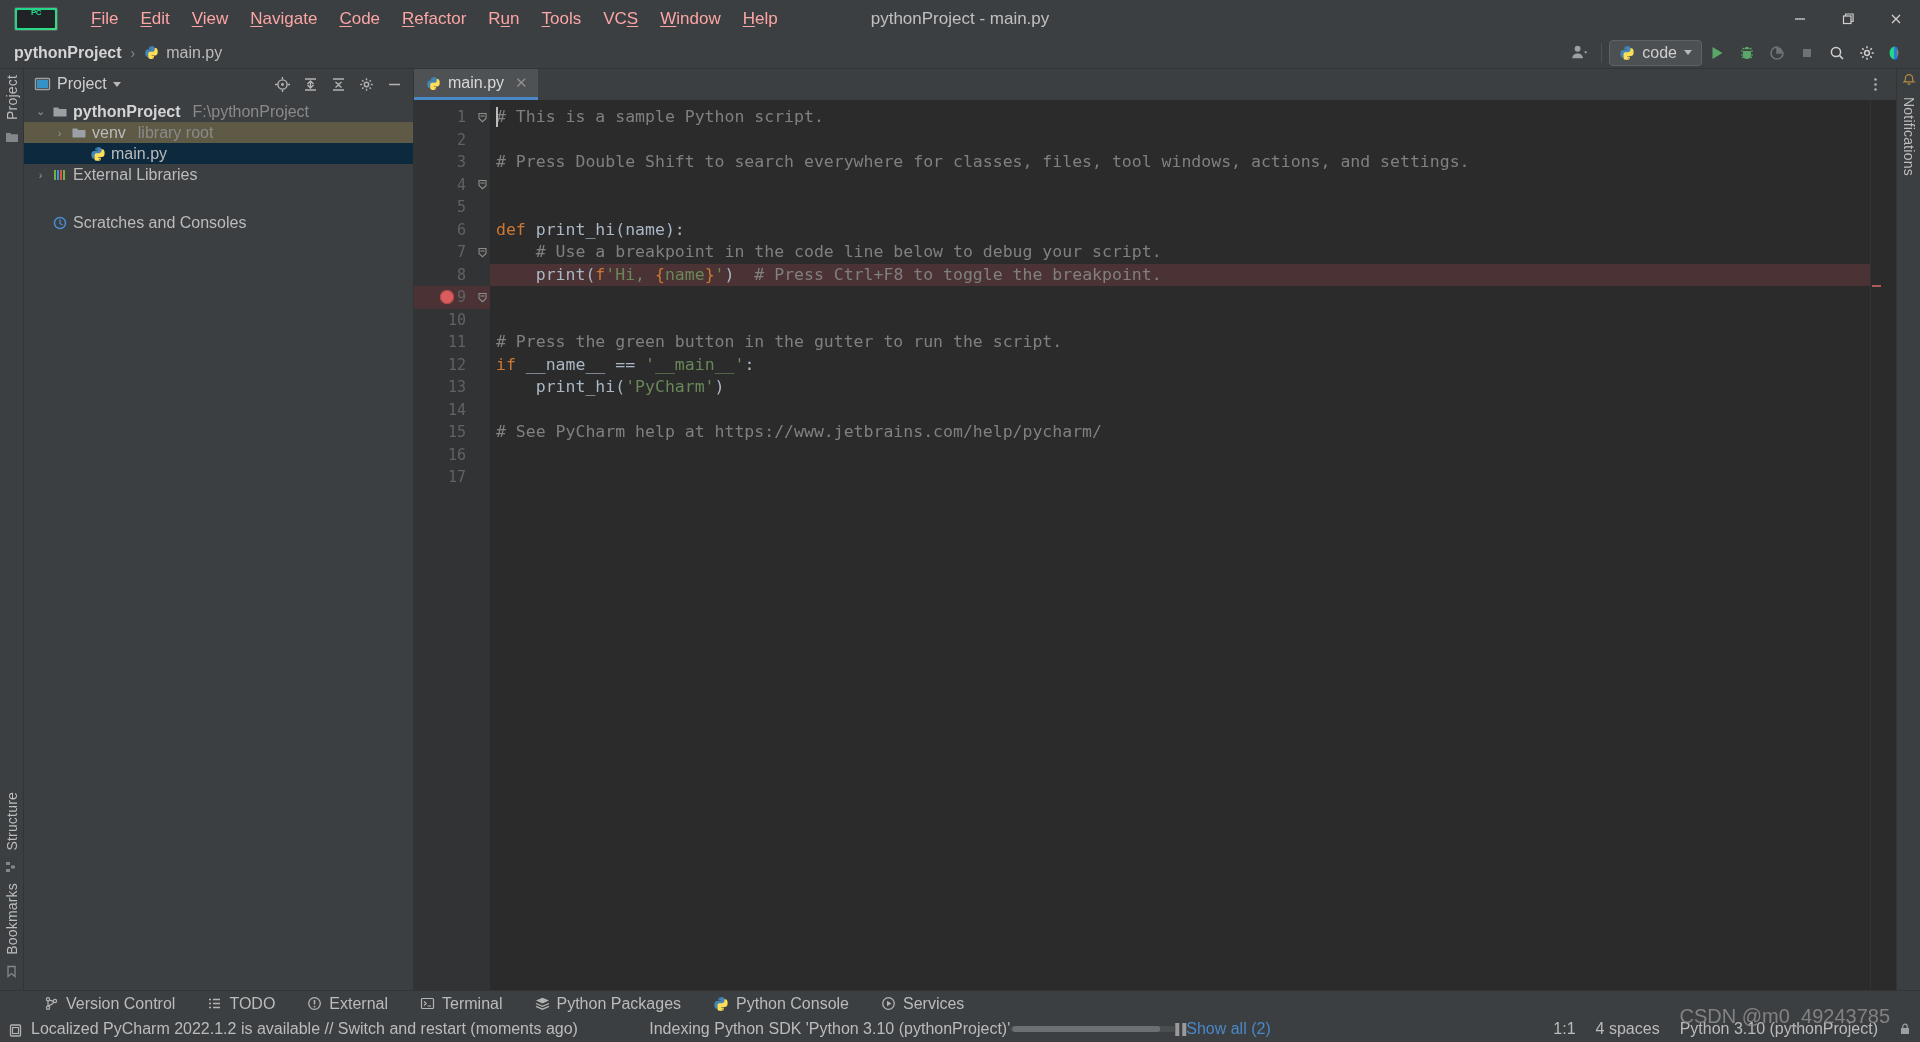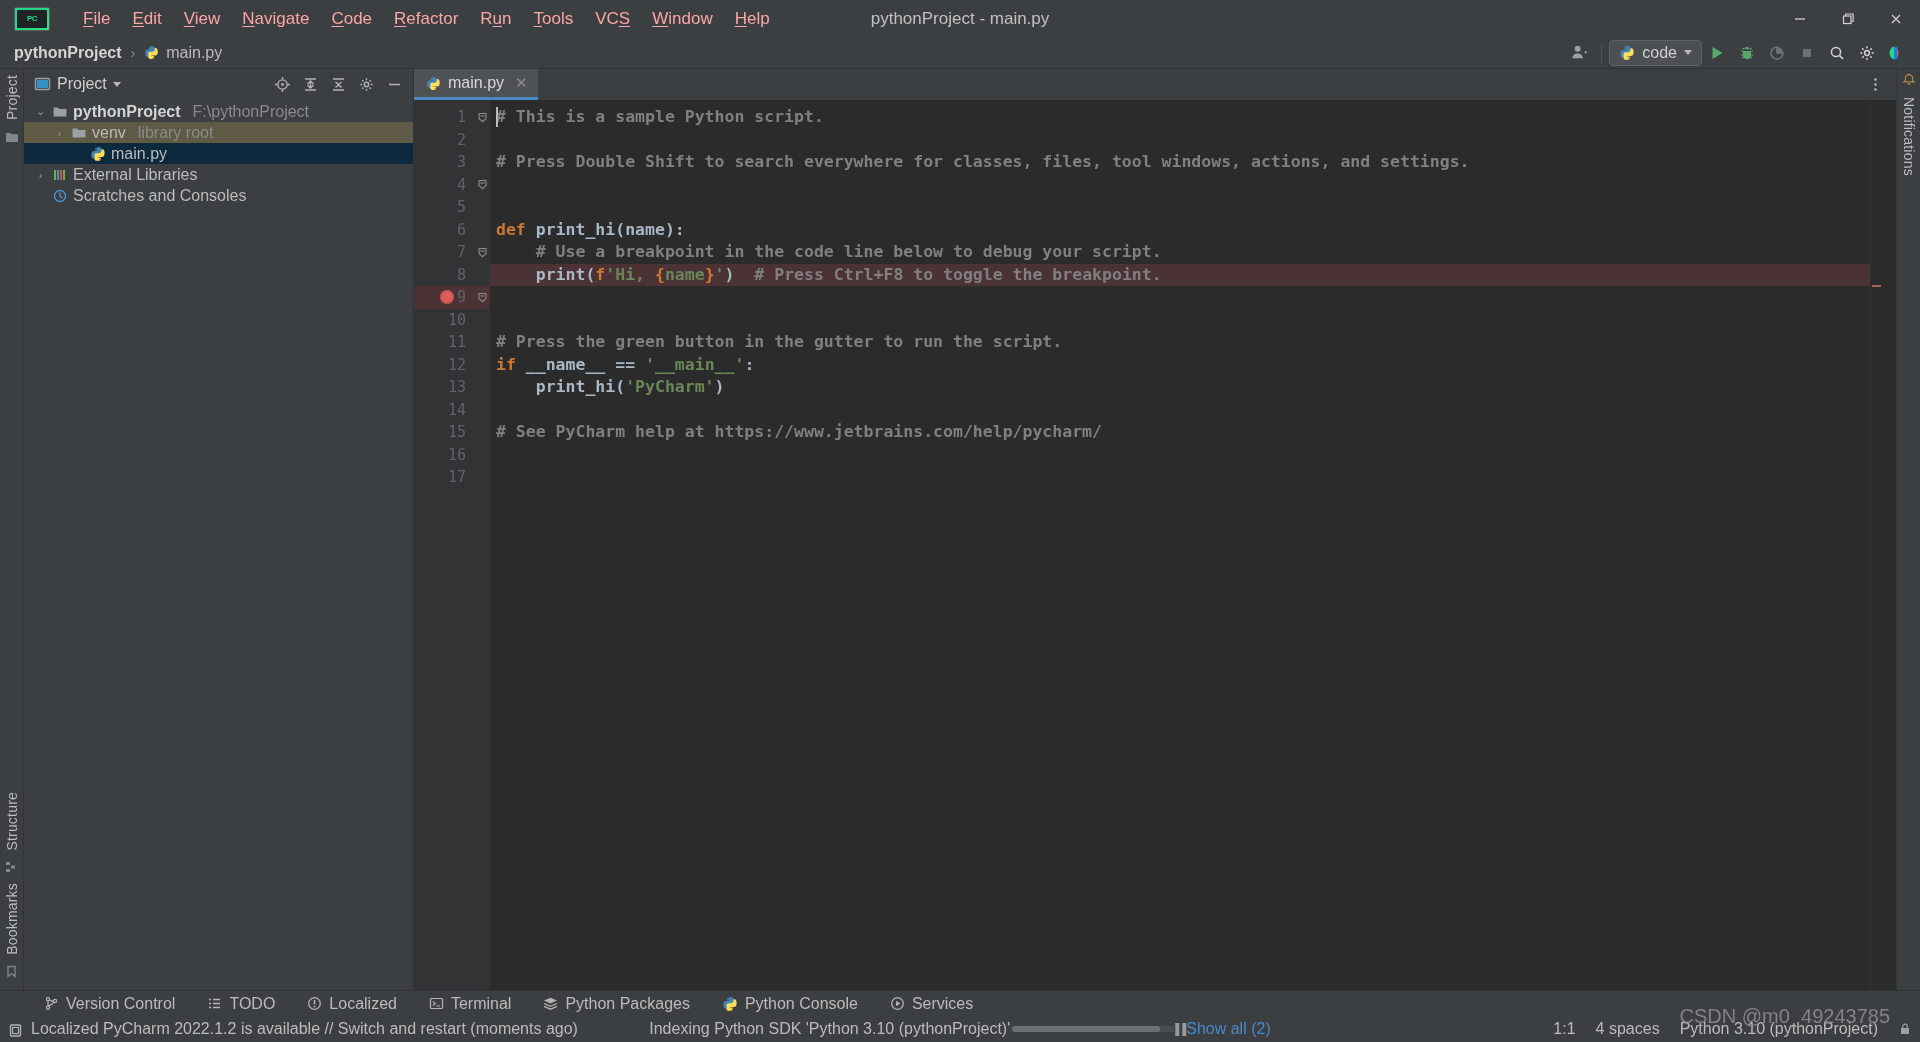--- a/index.html
+++ b/index.html
@@ -9,23 +9,23 @@
     font-family:"Liberation Sans", sans-serif;
     font-size:17px;
     color:#bbbbbb;
     -webkit-font-smoothing:antialiased;
   }
   .app { width:1920px; height:1042px; display:flex; flex-direction:column; position:relative; }
 
   
   .menubar { height:37px; background:#3c3f41; display:flex; align-items:center;
              padding-left:14px; flex:0 0 37px; position:relative; }
-  .pc-logo { width:36px; height:24px; border:1px solid #5a5d5e; border-radius:2px;
+  .pc-logo { width:44px; height:24px; border:1px solid #5a5d5e; border-radius:2px;
              background:linear-gradient(135deg,#21d789 0%,#21d789 45%,#3ddc84 100%);
-             position:relative; display:flex; align-items:center; justify-content:center;
+             position:relative; display:flex; justify-content:center;
              overflow:hidden; }
   .pc-logo::before { content:""; position:absolute; inset:2px; background:#1f2326; border-radius:1px; }
   .pc-logo span { position:relative; font-size:8px; font-weight:bold; color:#21d789; letter-spacing:-.5px; }
   .menu-items { display:flex; align-items:center; margin-left:22px; gap:0; }
   .menu-item { padding:3px 11px; color:#fca5a5; font-size:17px; cursor:default; white-space:nowrap; }
   .menu-item u { text-decoration:underline; text-underline-offset:2px; }
   .win-title { position:absolute; left:0; right:0; text-align:center; font-size:17px;
                color:#c0c0c0; pointer-events:none; }
   .win-ctrl { position:absolute; right:0; top:0; height:37px; display:flex; align-items:center; }
   .wc { width:48px; height:37px; display:flex; align-items:center; justify-content:center;
@@ -90,21 +90,21 @@
             text-align:right; position:relative; }
   .gnum { height:22.5px; line-height:22.5px; font-family:"DejaVu Sans Mono", monospace;
           font-size:15px; color:#606366; padding-right:8px; }
   .gnum.hl { background:#4b3234; }
   .foldcol { width:16px; background:#313335; flex:0 0 16px; padding-top:6px; position:relative; }
   .fold { height:22.5px; display:flex; align-items:center; justify-content:center; }
   .fold.hl { background:#4b3234; }
   .bp { position:absolute; left:26px; width:14px; height:14px; border-radius:50%;
         background:#db5c5c; box-shadow:0 0 0 1px #a84a4a inset; }
   .code { flex:1; padding-top:6px; font-family:"DejaVu Sans Mono", monospace; font-size:16.5px;
-          position:relative; min-width:0; overflow:hidden;font-weight:bold; }
+          position:relative; min-width:0; overflow:hidden; }
   .cline { height:22.5px; line-height:22.5px; white-space:pre; padding-left:6px; color:#a9b7c6; }
   .cline.hl { background:#4b3234; }
   .cmt { color:#808080; }
   .kw  { color:#cc7832; }
   .str { color:#6a8759; }
   .fn  { color:#a9b7c6; }
   .brace { color:#cc7832; }
   .ident { color:#a9b7c6; }
   .caret-v { position:absolute; width:2px; height:20px; background:#bbbbbb; left:6px; top:7px; }
   .editor-rail { width:12px; background:#2b2b2b; flex:0 0 12px; position:relative;
@@ -355,21 +355,21 @@
             <span style="display: flex;">
               <svg width="16" height="16" viewBox="0 0 16 16">
                 <rect x="2" y="3" width="2" height="10" fill="#6cb33f"></rect>
                 <rect x="5" y="3" width="2" height="10" fill="#4a90d9"></rect>
                 <rect x="8" y="3" width="2" height="10" fill="#d9534f"></rect>
                 <rect x="11" y="3" width="2" height="10" fill="#6cb33f"></rect>
               </svg>
             </span>
             <span class="tlabel"><span>External Libraries</span></span>
           </div>
-          <div class="trow" style="padding-left: 10px;">
+          <div class="trow" style="padding-left: 10px; margin-top: 27px;">
             <span class="arrow"></span>
             <span style="display: flex;">
               <svg width="16" height="16" viewBox="0 0 16 16">
                 <circle cx="8" cy="8" r="5.5" fill="none" stroke="#4a90d9" stroke-width="1.4"></circle>
                 <path d="M8 4.5v4l2.5 1.5" stroke="#4a90d9" stroke-width="1.3" fill="none"></path>
               </svg>
             </span>
             <span class="tlabel"><span>Scratches and Consoles</span></span>
           </div>
         </div>
@@ -517,21 +517,21 @@
         <span>TODO</span>
       </div>
       <div class="tw">
         <span style="display: flex;">
           <svg width="15" height="15" viewBox="0 0 15 15">
             <circle cx="7.5" cy="7.5" r="5.8" fill="none" stroke="#b3b3b3" stroke-width="1.3"></circle>
             <path d="M7.5 4v4.4" stroke="#b3b3b3" stroke-width="1.5"></path>
             <circle cx="7.5" cy="10.6" r=".9" fill="#b3b3b3"></circle>
           </svg>
         </span>
-        <span>Localized</span>
+        <span>External</span>
       </div>
       <div class="tw">
         <span style="display: flex;">
           <svg width="15" height="15" viewBox="0 0 15 15">
             <rect x="1.5" y="2.5" width="12" height="10" rx="1" fill="none" stroke="#b3b3b3" stroke-width="1.2"></rect>
             <path d="M4 5.5l2.2 2L4 9.5M7.6 10h3.4" stroke="#b3b3b3" stroke-width="1.2" fill="none"></path>
           </svg>
         </span>
         <span>Terminal</span>
       </div>

